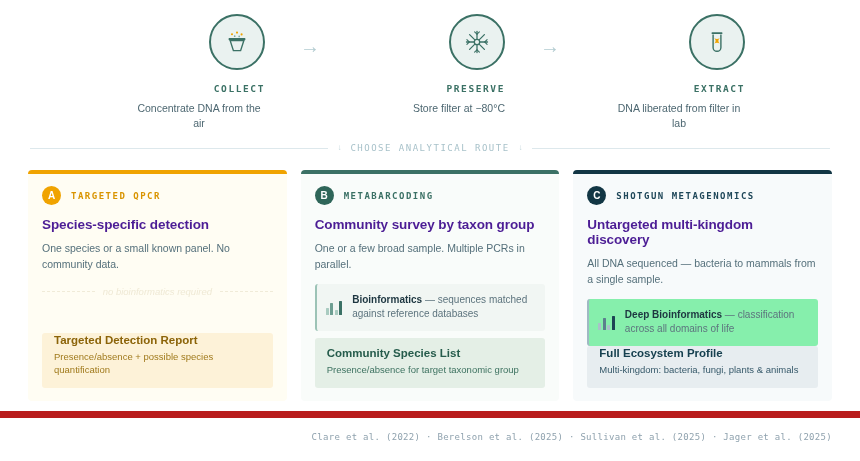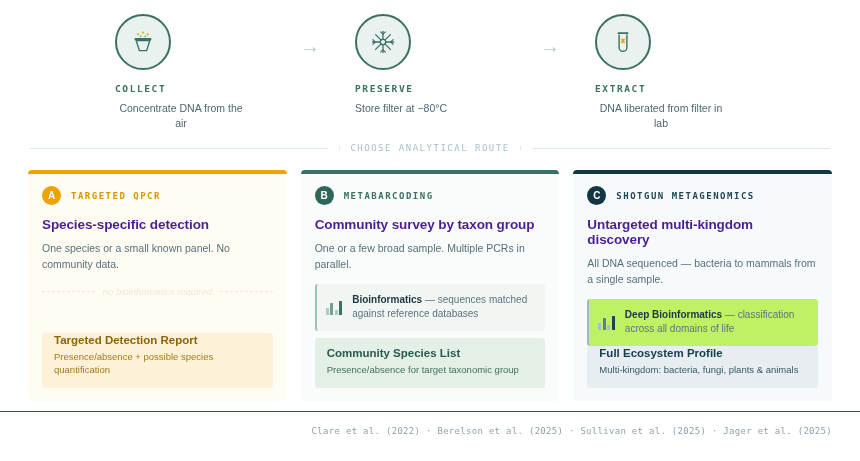--- a/index.html
+++ b/index.html
@@ -21,21 +21,21 @@
     align-items: flex-start;
     justify-content: center;
     padding: 14px 0 0 0;
     height: 135px;
     box-sizing: border-box;
   }
   .flow-step {
     width: 150px;
     display: flex;
     flex-direction: column;
-    align-items: flex-start;
+    align-items: flex-end;
   }
   .step-disc {
     width: 56px;
     height: 56px;
     border-radius: 50%;
     border: 2px solid #3b7165;
     background: #eaf2f0;
     display: flex;
     align-items: center;
     justify-content: center;
@@ -169,21 +169,21 @@
     display: flex;
     align-items: center;
     gap: 10px;
     padding: 9px 10px 9px 9px;
     border-radius: 3px;
     border-left-width: 2px;
     border-left-style: solid;
     box-sizing: border-box;
   }
   .note-b { background: #f1f6f3; border-left-color: #9cc3b6; }
-  .note-c { background: #bef264; border-left-color: #9fb9c3; justify-content: center; }
+  .note-c { background: #86efac; border-left-color: #9fb9c3; justify-content: center; }
   .note-text {
     font-size: 10px;
     line-height: 1.45;
     color: #5d747e;
   }
   .note-text b { color: #1d3640; }
   .bars {
     display: flex;
     align-items: flex-end;
     gap: 1.5px;
@@ -233,21 +233,21 @@
     line-height: 1.35;
   }
   .outcome-a .outcome-sub { color: #a07a1c; }
   .outcome-b .outcome-sub { color: #3d7260; }
   .outcome-c .outcome-sub { color: #36596a; }
 
   
   .footer {
     margin-top: 10px;
     padding: 8px 28px 0 28px;
-    border-top: 1px solid #b91c1c;
+    border-top: 7px solid #b91c1c;
     text-align: right;
     box-sizing: border-box;
   }
   .footer-text {
     font-family: "DejaVu Sans Mono", monospace;
     font-size: 9px;
     letter-spacing: 0.3px;
     color: #8fa2ae;
   }
 </style>

